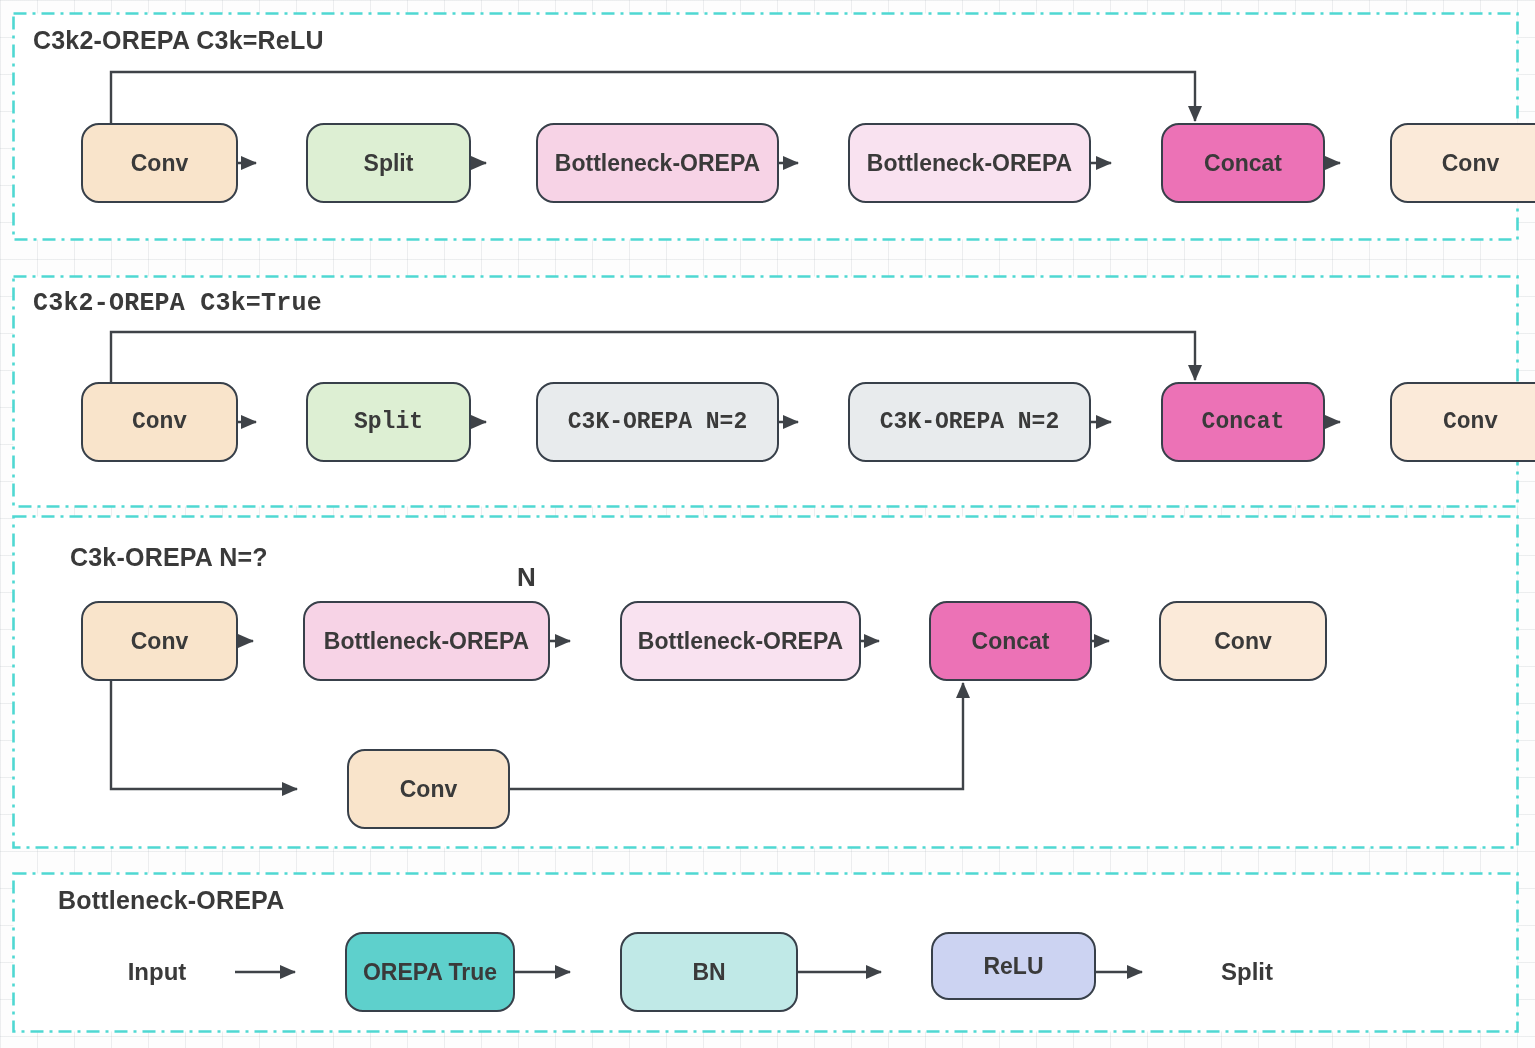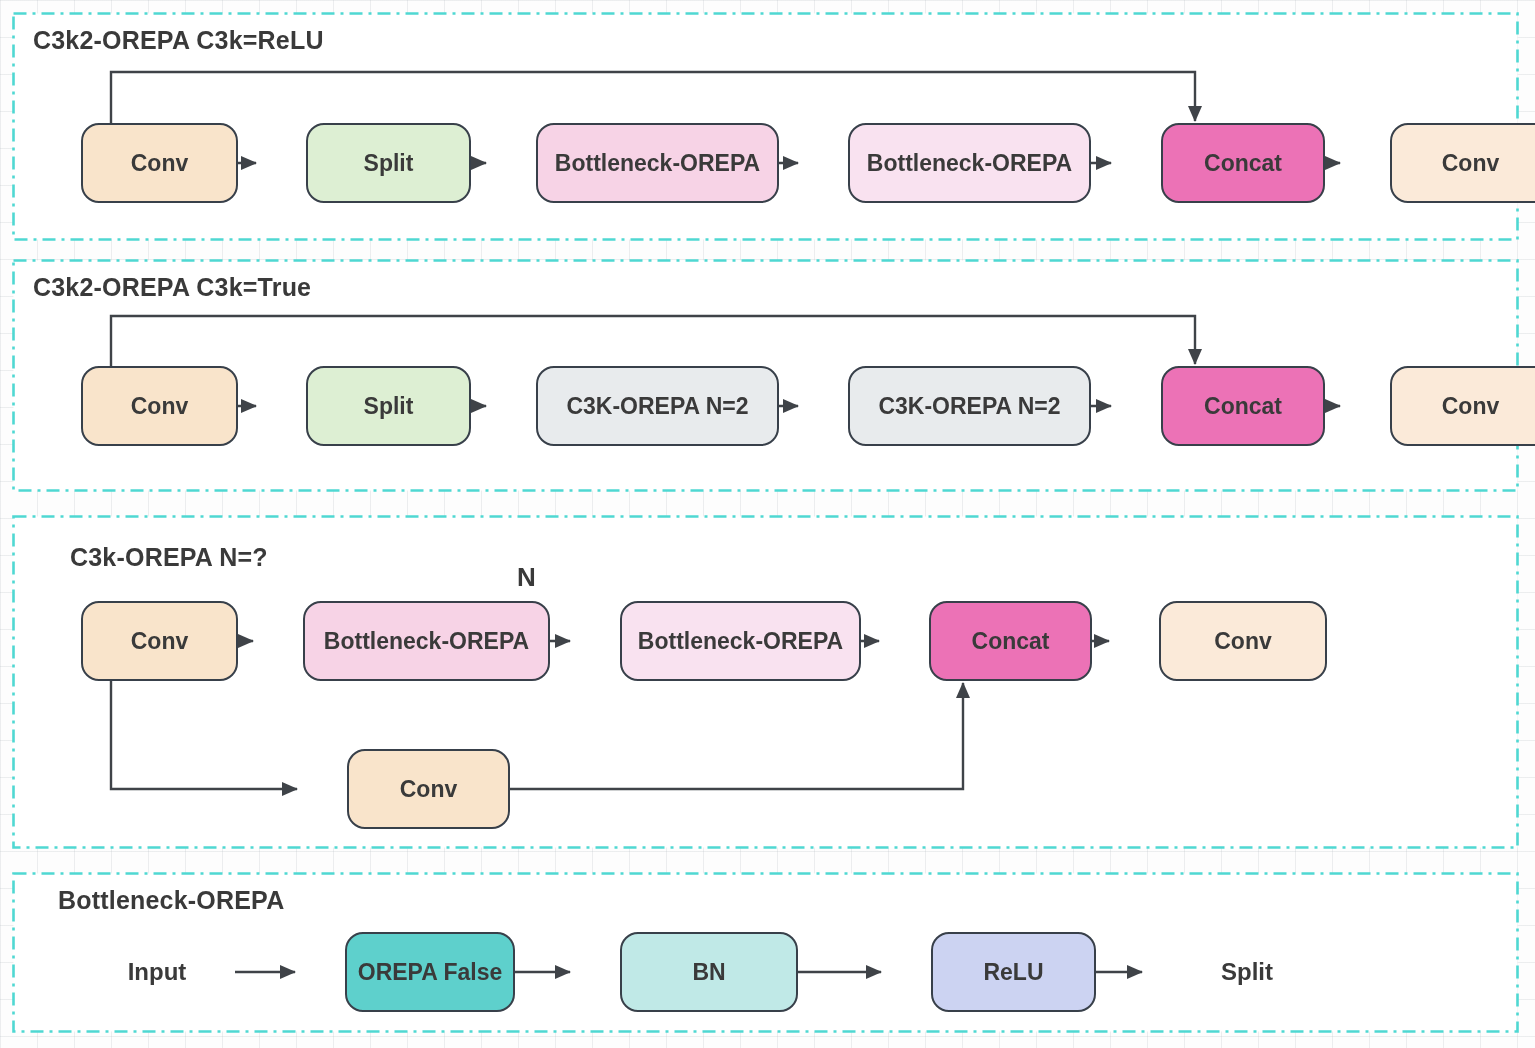--- a/index.html
+++ b/index.html
@@ -56,21 +56,21 @@
   </svg>
   <div class="panel-title" style="left:21px;top:14px;">C3k2-OREPA C3k=ReLU</div>
   <div class="node" style="left: 21px; top: 111px; width: 157px; height: 80px; background-color: rgb(249, 228, 203);">Conv</div>
   <div class="node" style="left: 246px; top: 111px; width: 165px; height: 80px; background-color: rgb(221, 239, 211);">Split</div>
   <div class="node" style="left: 476px; top: 111px; width: 243px; height: 80px; background-color: rgb(247, 211, 230);">Bottleneck-OREPA</div>
   <div class="node" style="left: 788px; top: 111px; width: 243px; height: 80px; background-color: rgb(249, 226, 240);">Bottleneck-OREPA</div>
   <div class="node" style="left: 1101px; top: 111px; width: 164px; height: 80px; background-color: rgb(236, 114, 182);">Concat</div>
   <div class="node" style="left: 1330px; top: 111px; width: 161px; height: 80px; background-color: rgb(251, 234, 217);">Conv</div>
 </div>
 
-<div class="panel" style="top:259px;height:233px;">
+<div class="panel" style="top:275px;height:233px;font-family:Liberation Mono, monospace;">
   <svg class="panel-border" viewBox="0 0 1507 233" preserveAspectRatio="none">
     <rect x="1.5" y="1.5" width="1504" height="230" fill="#ffffff" stroke="var(--panel-border)" stroke-width="2.6" stroke-dasharray="13 6 3 6"></rect>
   </svg>
   <svg class="wires" viewBox="0 0 1507 233">
     <path d="M99,107 V57 H1183 V105" marker-end="url(#ah)"></path>
     <path d="M178,147 H244" marker-end="url(#ah)"></path>
     <path d="M411,147 H474" marker-end="url(#ah)"></path>
     <path d="M719,147 H786" marker-end="url(#ah)"></path>
     <path d="M1031,147 H1099" marker-end="url(#ah)"></path>
     <path d="M1265,147 H1328" marker-end="url(#ah)"></path>
@@ -111,17 +111,17 @@
     <rect x="1.5" y="1.5" width="1504" height="158" fill="#ffffff" stroke="var(--panel-border)" stroke-width="2.6" stroke-dasharray="13 6 3 6"></rect>
   </svg>
   <svg class="wires" viewBox="0 0 1507 161">
     <path d="M223,100 H283" marker-end="url(#ah)"></path>
     <path d="M455,100 H558" marker-end="url(#ah)"></path>
     <path d="M721,100 H869" marker-end="url(#ah)"></path>
     <path d="M1036,100 H1130" marker-end="url(#ah)"></path>
   </svg>
   <div class="panel-title" style="left:46px;top:14px;">Bottleneck-OREPA</div>
   <div class="free-label" style="left:90px;top:60px;width:110px;height:80px;">Input</div>
-  <div class="node" style="left: 285px; top: 60px; width: 170px; height: 80px; background-color: rgb(94, 208, 204);">OREPA False</div>
+  <div class="node" style="left: 285px; top: 60px; width: 170px; height: 80px; background-color: rgb(94, 208, 204);">OREPA True</div>
   <div class="node" style="left: 560px; top: 60px; width: 178px; height: 80px; background-color: rgb(192, 233, 231);">BN</div>
-  <div class="node" style="left: 871px; top: 60px; width: 165px; height: 80px; background-color: rgb(204, 211, 242);">ReLU</div>
+  <div class="node" style="left: 871px; top: 60px; width: 165px; height: 68px; background-color: rgb(204, 211, 242);">ReLU</div>
   <div class="free-label" style="left:1165px;top:60px;width:140px;height:80px;">Split</div>
 </div>
 
 </body></html>

